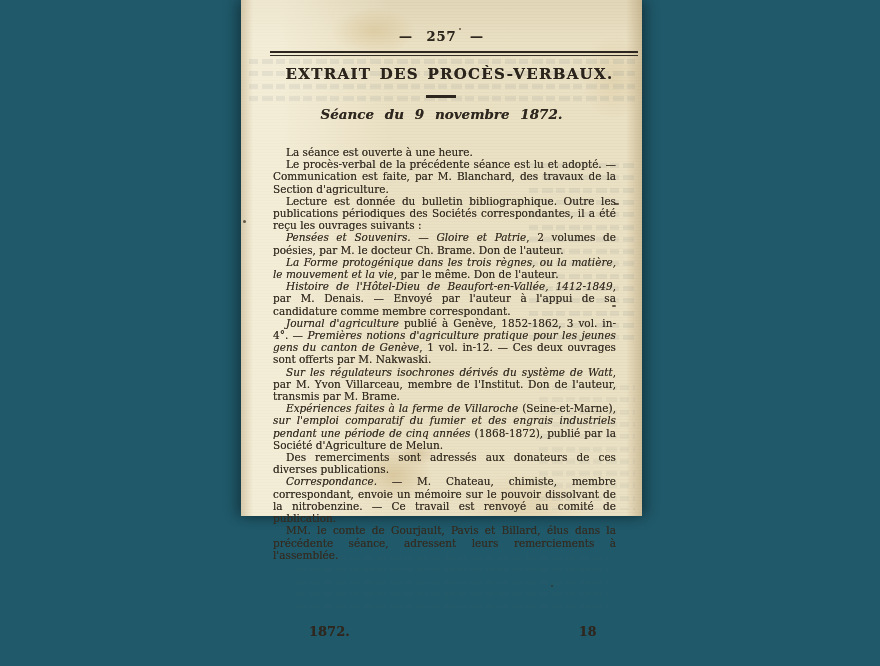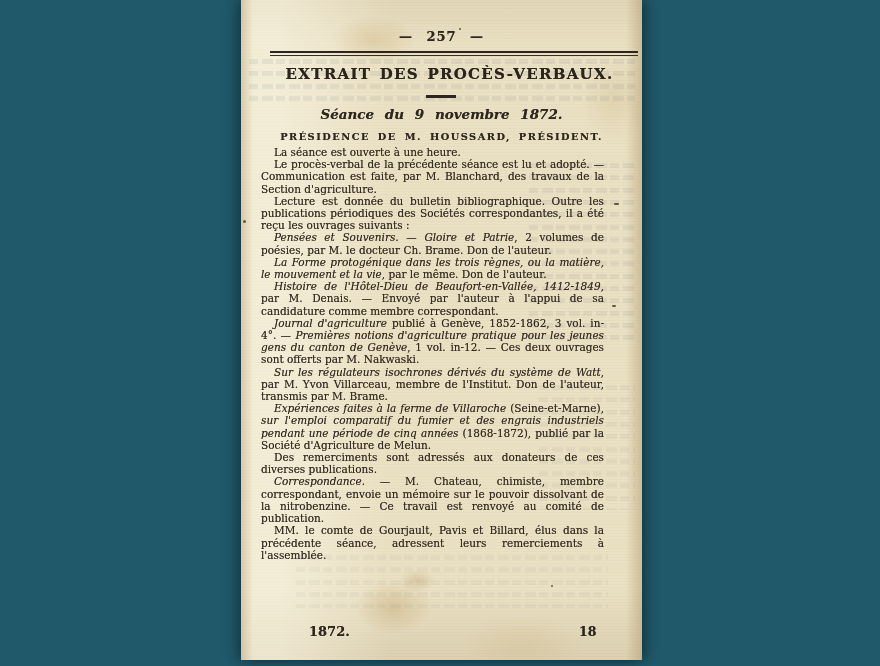--- a/index.html
+++ b/index.html
@@ -8,21 +8,21 @@
     background: #20596a;
     position: relative;
     overflow: hidden;
     font-family: "DejaVu Serif", serif;
   }
 
   
   .page {
     position: absolute;
     left: 241px; top: 0;
-    width: 401px; height: 660px;
+    width: 401px; height: 516px;
     background-color: #eae0c3;
     background-image:
       radial-gradient(ellipse 60px 34px at 33% 6%,  rgba(193,160,90,.28), transparent 70%),
       radial-gradient(ellipse 46px 60px at 93% 15%, rgba(186,155,88,.18), transparent 70%),
       radial-gradient(ellipse 55px 38px at 38% 92%, rgba(172,134,62,.26), transparent 70%),
       radial-gradient(ellipse 90px 46px at 70% 98%, rgba(186,155,88,.16), transparent 70%),
       radial-gradient(ellipse 26px 16px at 44% 88%, rgba(150,110,45,.20), transparent 70%),
       linear-gradient(90deg,  rgba(150,122,72,.30) 0px, rgba(150,122,72,0) 12px),
       linear-gradient(270deg, rgba(146,116,64,.32) 0px, rgba(146,116,64,0) 16px),
       linear-gradient(90deg,  rgba(255,252,238,.45) 40px, rgba(255,252,238,0) 150px),
@@ -94,21 +94,21 @@
   .presidency-line {
     position: absolute; top: 131px; left: 0; width: 100%;
     text-align: center;
     font-size: 9.8px; font-weight: bold;
     letter-spacing: 1.5px; word-spacing: 3px;
     color: #2d271f;
     text-shadow: 0 0 .4px rgba(60,48,34,.65);
   }
 
   .body-text {
-    position: absolute; top: 146px; left: 20px; width: 343px;
+    position: absolute; top: 146px; left: 32px; width: 343px;
     font-size: 10.5px; line-height: 12.2px;
     text-align: justify;
     color: #322b21;
     text-shadow: 0 0 .45px rgba(60,48,34,.65);
   }
   .body-text p.para { margin: 0; text-indent: 13px; }
   .body-text .it { font-style: italic; }
 
   .footer-year {
     position: absolute; left: 68px; top: 624px;
@@ -141,21 +141,20 @@
     <div class="page-number">— 257 —</div>
 
     <div class="double-rule"></div>
 
     <div class="section-title">EXTRAIT DES PROCÈS-VERBAUX.</div>
 
     <div class="title-rule"></div>
 
     <div class="session-heading">Séance du 9 novembre 1872.</div>
 
-    <div class="presidency-line">PRÉSIDENCE DE M. HOUSSARD, PRÉSIDENT.</div>
 
     <div class="body-text">
         <p class="para"><span>La séance est ouverte à une heure.</span></p>
         <p class="para"><span>Le procès-verbal de la précédente séance est lu et adopté. — Communication est faite, par M. Blanchard, des travaux de la Section d'agriculture.</span></p>
         <p class="para"><span>Lecture est donnée du bulletin bibliographique. Outre les publications périodiques des Sociétés correspondantes, il a été reçu les ouvrages suivants :</span></p>
         <p class="para"><span class="it">Pensées et Souvenirs.</span><span> — </span><span class="it">Gloire et Patrie</span><span>, 2 volumes de poésies, par M. le docteur Ch. Brame. Don de l'auteur.</span></p>
         <p class="para"><span class="it">La Forme protogénique dans les trois règnes, ou la matière, le mouvement et la vie</span><span>, par le même. Don de l'auteur.</span></p>
         <p class="para"><span class="it">Histoire de l'Hôtel-Dieu de Beaufort-en-Vallée, 1412-1849</span><span>, par M. Denais. — Envoyé par l'auteur à l'appui de sa candidature comme membre correspondant.</span></p>
         <p class="para"><span class="it">Journal d'agriculture</span><span> publié à Genève, 1852-1862, 3 vol. in-4°. — </span><span class="it">Premières notions d'agriculture pratique pour les jeunes gens du canton de Genève</span><span>, 1 vol. in-12. — Ces deux ouvrages sont offerts par M. Nakwaski.</span></p>
         <p class="para"><span class="it">Sur les régulateurs isochrones dérivés du système de Watt</span><span>, par M. Yvon Villarceau, membre de l'Institut. Don de l'auteur, transmis par M. Brame.</span></p>

